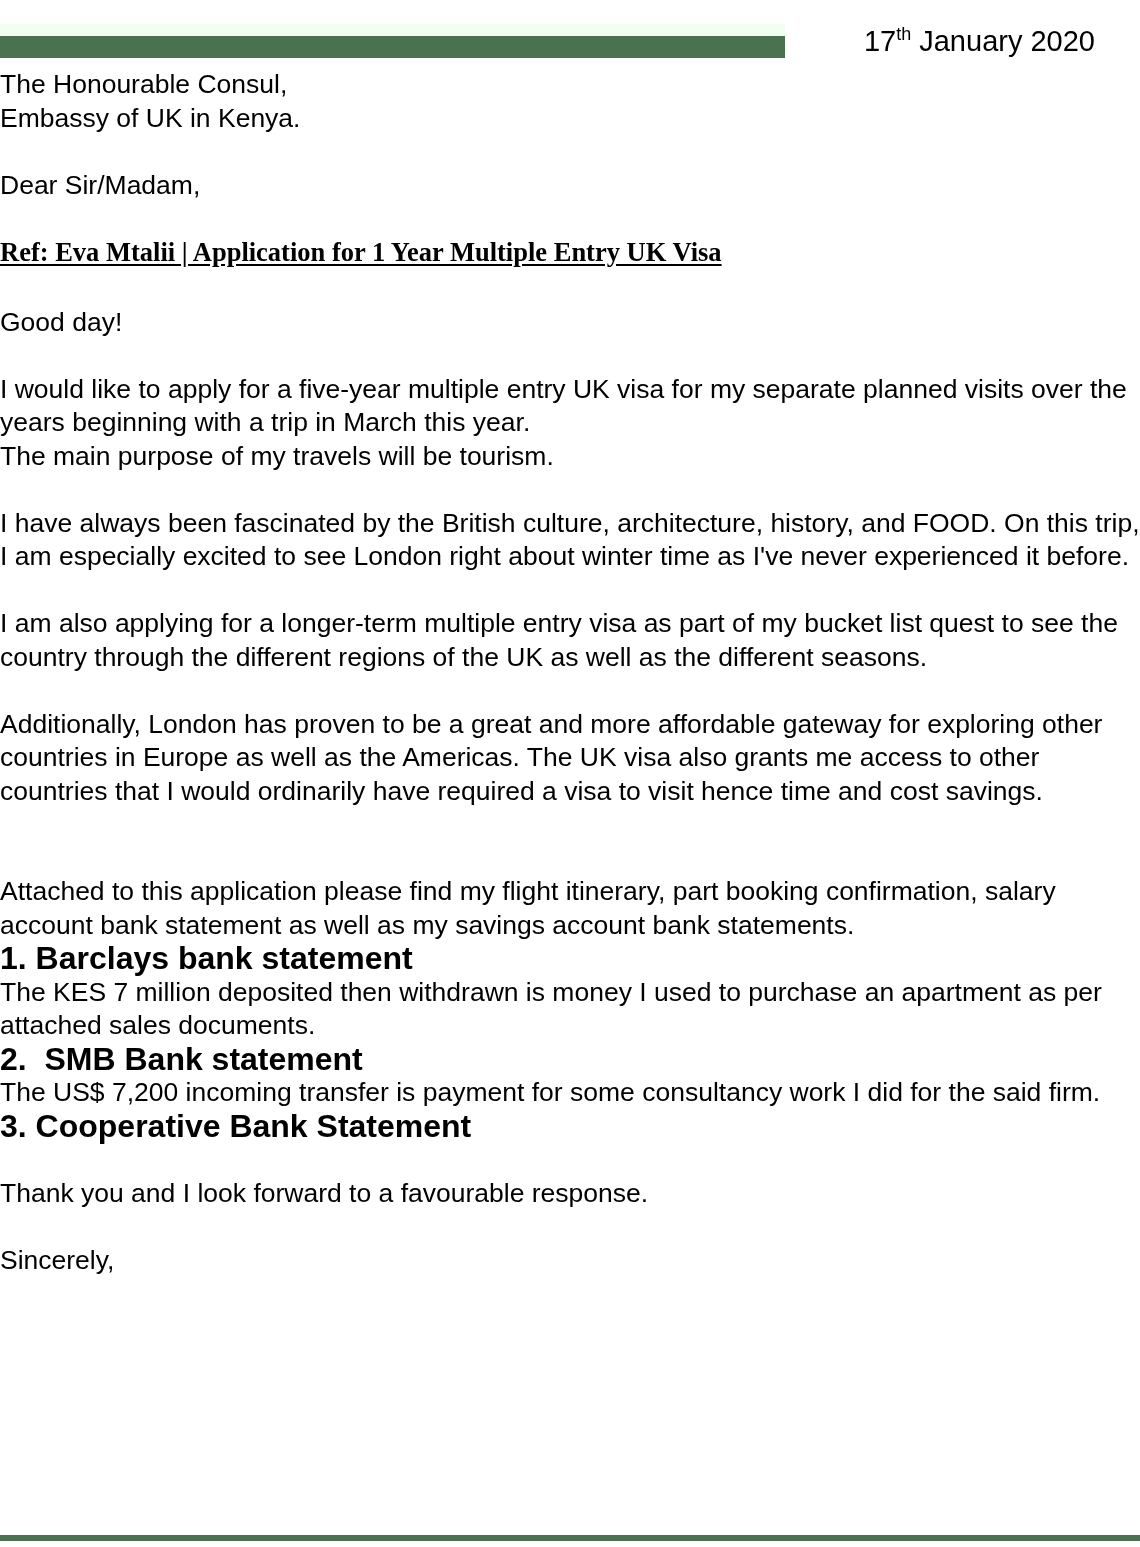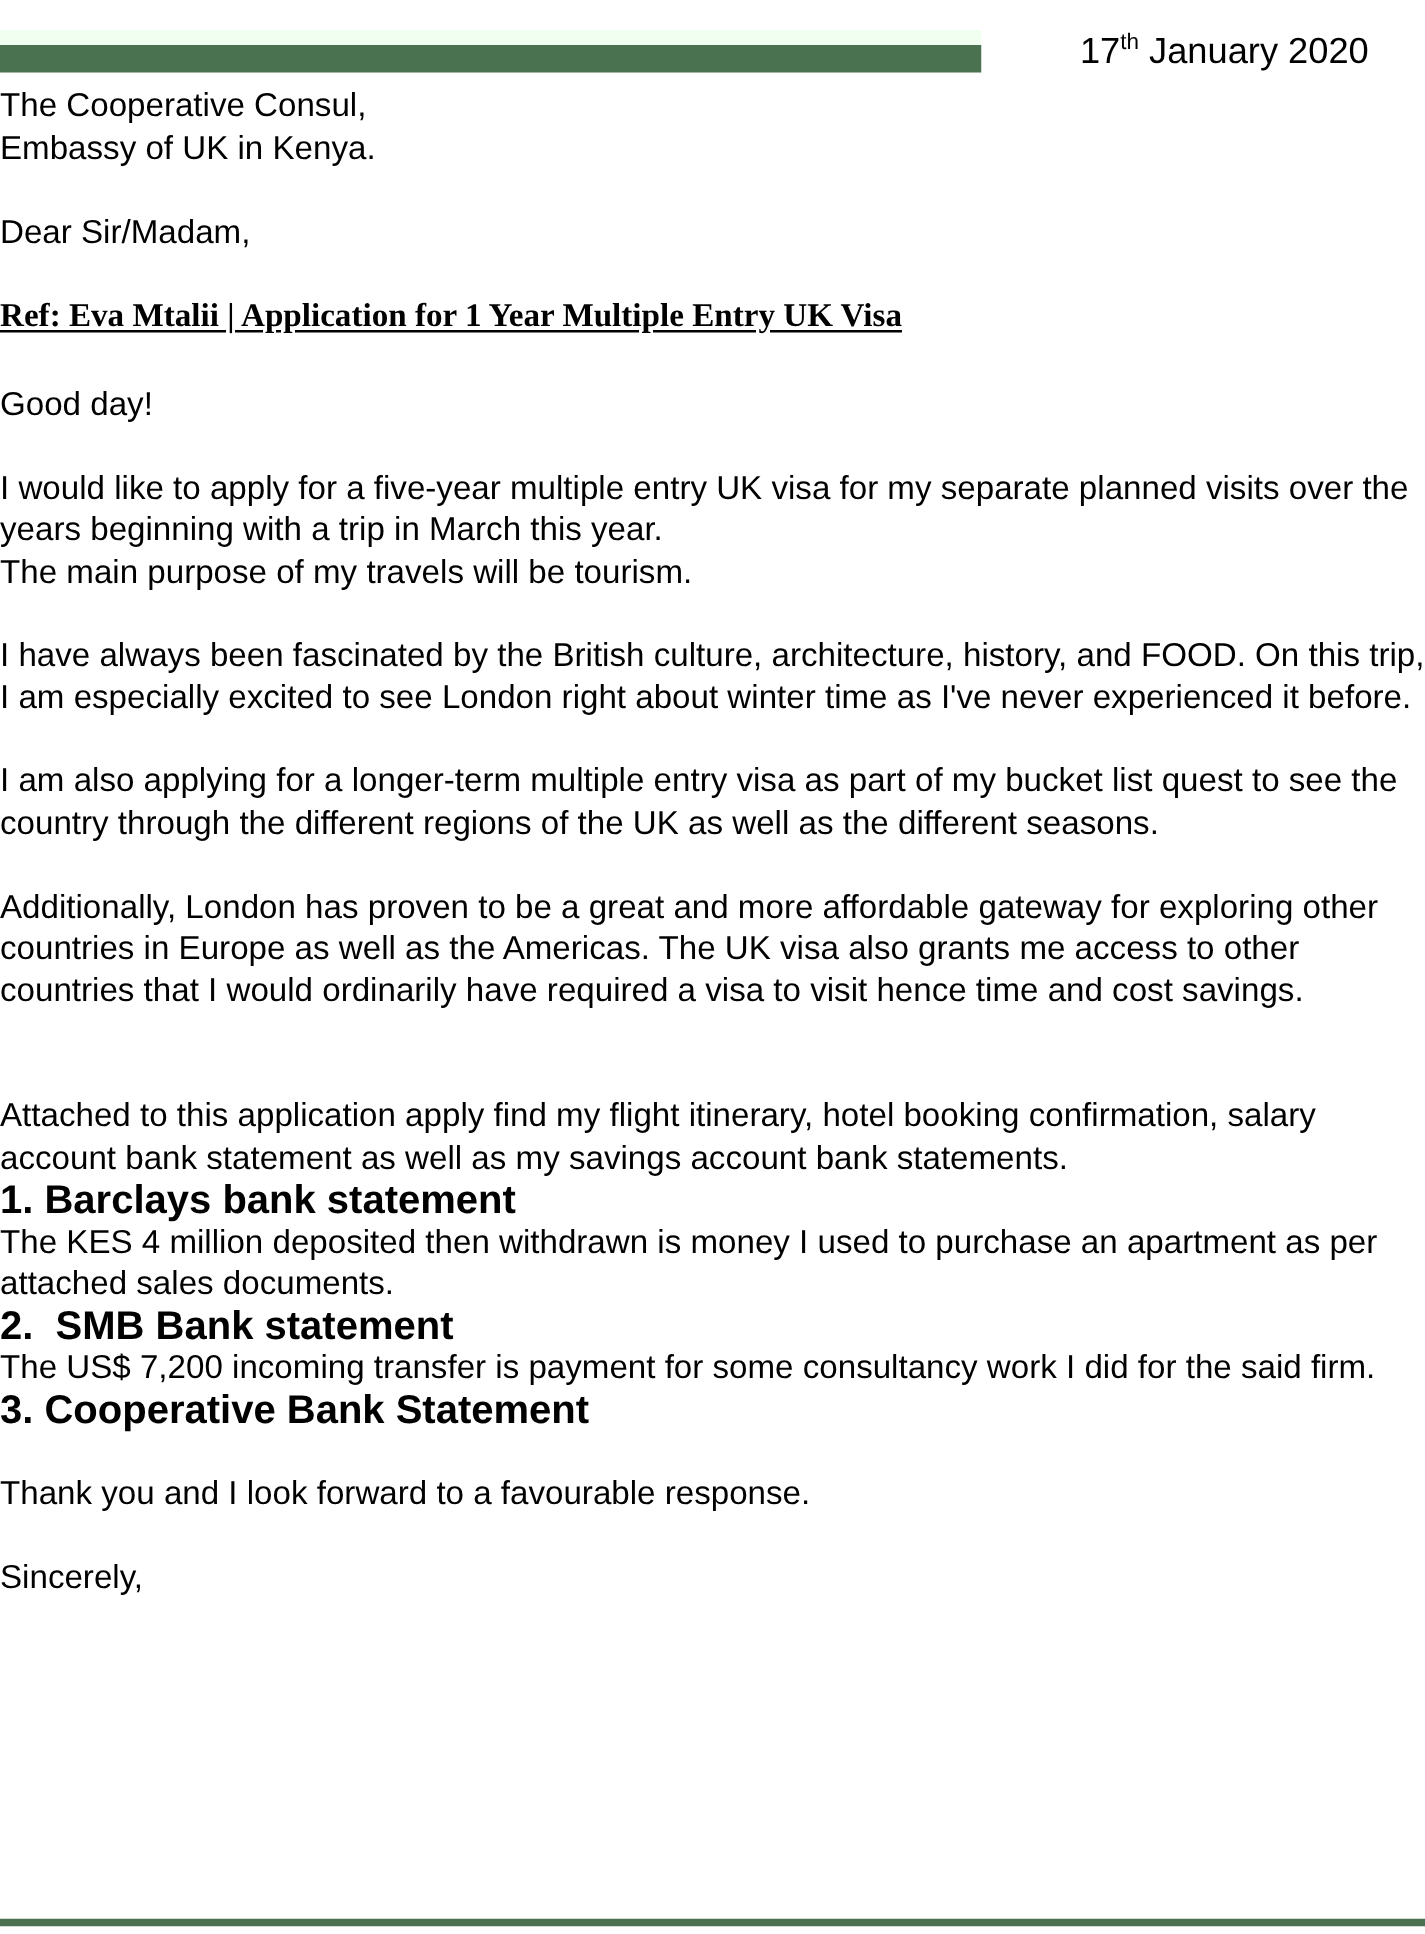--- a/index.html
+++ b/index.html
@@ -127,21 +127,21 @@
   <div class="header">
     <div class="header-bar-wrap">
       <div class="header-bar-light" style="background: rgb(240, 255, 240);"></div>
       <div class="header-bar-dark" style="background: rgb(74, 113, 80);"></div>
     </div>
     <div class="date-line"><span>17</span><sup>th</sup><span> January 2020</span></div>
   </div>
 
   <div class="content">
 
-    <p class="para">The Cooperative Consul,</p>
+    <p class="para">The Honourable Consul,</p>
     <p class="para">Embassy of UK in Kenya.</p>
 
     <div class="spacer"></div>
 
     <p class="para">Dear Sir/Madam,</p>
 
     <div class="spacer"></div>
 
     <div class="ref-row"><span class="ref-heading">Ref: Eva Mtalii | Application for 1 Year Multiple Entry UK Visa</span></div>
 
@@ -164,24 +164,24 @@
 
     <div class="spacer"></div>
 
     <p class="para">Additionally, London has proven to be a great and more affordable gateway for exploring other countries in Europe as well as the Americas. The UK visa also grants me access to other countries that I would ordinarily have required a visa to visit hence time and cost savings.</p>
 
     <div class="spacer"></div>
 
 
     <div class="spacer"></div>
 
-    <p class="para">Attached to this application apply find my flight itinerary, hotel booking confirmation, salary account bank statement as well as my savings account bank statements.</p>
+    <p class="para">Attached to this application please find my flight itinerary, part booking confirmation, salary account bank statement as well as my savings account bank statements.</p>
 
     <p class="list-heading">1. Barclays bank statement</p>
-    <p class="para">The KES 4 million deposited then withdrawn is money I used to purchase an apartment as per attached sales documents.</p>
+    <p class="para">The KES 7 million deposited then withdrawn is money I used to purchase an apartment as per attached sales documents.</p>
 
     <p class="list-heading">2.  SMB Bank statement</p>
     <p class="para">The US$ 7,200 incoming transfer is payment for some consultancy work I did for the said firm.</p>
 
     <p class="list-heading">3. Cooperative Bank Statement</p>
 
     <div class="spacer"></div>
 
     <p class="para">Thank you and I look forward to a favourable response.</p>
 

